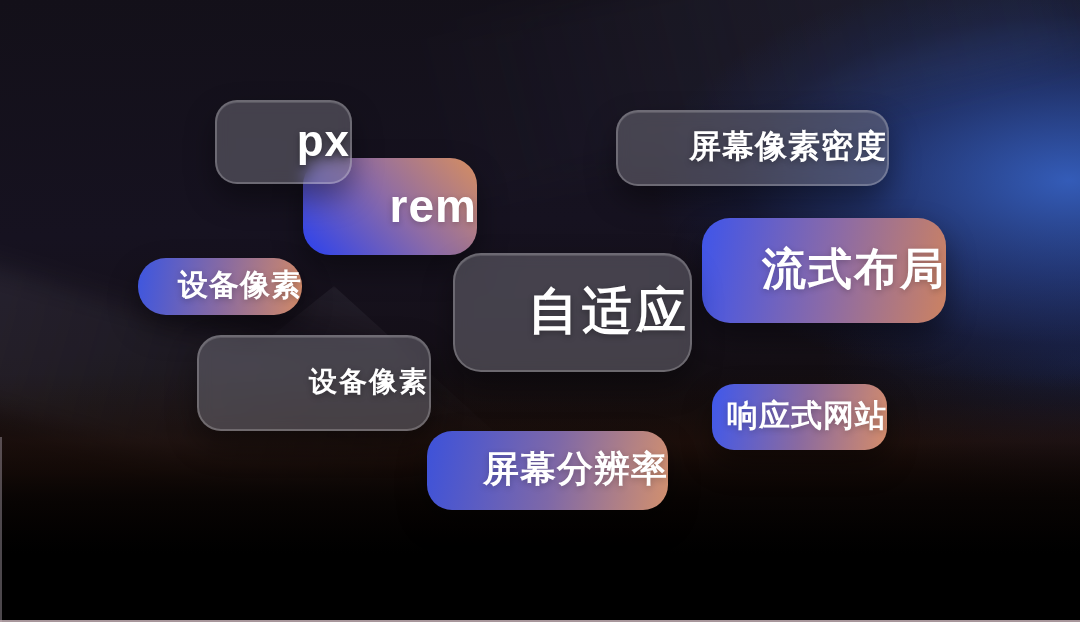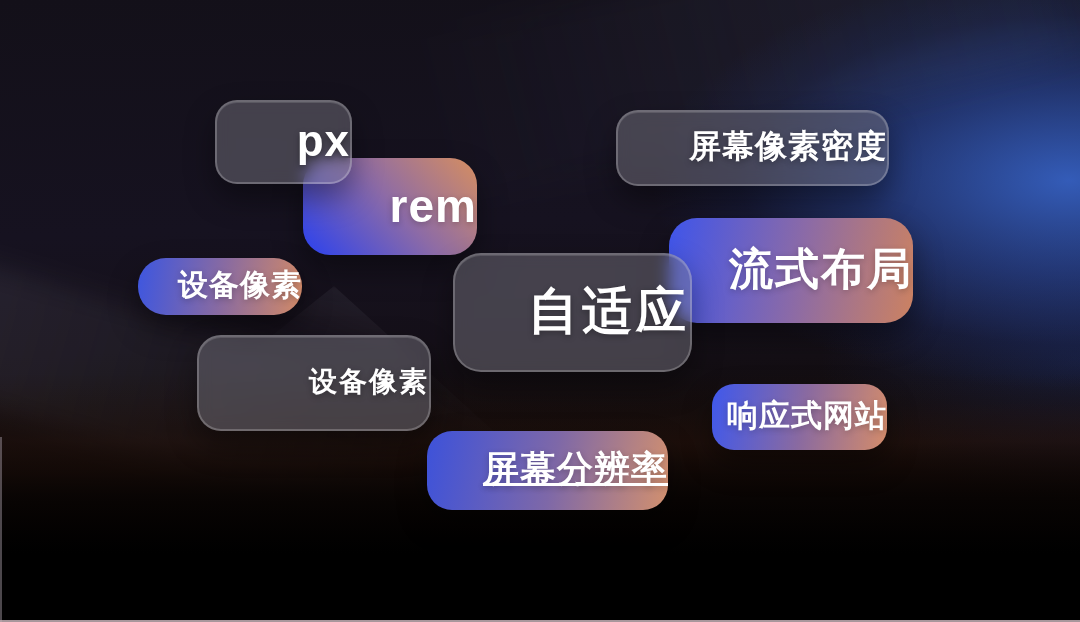--- a/index.html
+++ b/index.html
@@ -95,29 +95,29 @@
       </div>
       <div class="tag gradient" style="left: 303px; top: 158px; width: 174px; height: 97px; border-radius: 27px; font-size: 46px; letter-spacing: 1px; z-index: 3; background: linear-gradient(48deg, rgb(42, 65, 239) 0%, rgb(141, 107, 166) 52%, rgb(214, 142, 96) 100%);">
         <span>rem</span>
       </div>
       <div class="tag gradient" style="left: 138px; top: 258px; width: 164px; height: 57px; border-radius: 28px; font-size: 30px; letter-spacing: 1px; z-index: 3; background: linear-gradient(98deg, rgb(61, 86, 224) 0%, rgb(138, 107, 160) 52%, rgb(210, 138, 102) 100%);">
         <span>设备像素</span>
       </div>
       <div class="tag glass" style="left: 576px; top: 110px; width: 269px; height: 72px; border-radius: 22px; font-size: 32px; letter-spacing: 1px; z-index: 3; margin-left: 40px;">
         <span>屏幕像素密度</span>
       </div>
-      <div class="tag gradient" style="left: 669px; top: 218px; width: 244px; height: 105px; border-radius: 28px; font-size: 44px; letter-spacing: 2px; z-index: 3; background: linear-gradient(100deg, rgb(63, 85, 234) 0%, rgb(138, 106, 168) 52%, rgb(204, 130, 97) 100%); font-family: Liberation Mono, monospace;">
+      <div class="tag gradient" style="left: 702px; top: 218px; width: 244px; height: 105px; border-radius: 28px; font-size: 44px; letter-spacing: 2px; z-index: 3; background: linear-gradient(100deg, rgb(63, 85, 234) 0%, rgb(138, 106, 168) 52%, rgb(204, 130, 97) 100%); font-family: Liberation Mono, monospace;">
         <span>流式布局</span>
       </div>
       <div class="tag glass" style="left: 453px; top: 253px; width: 235px; height: 115px; border-radius: 28px; font-size: 50px; letter-spacing: 4px; z-index: 4;">
         <span>自适应</span>
       </div>
       <div class="tag glass" style="left: 197px; top: 335px; width: 230px; height: 92px; border-radius: 24px; font-size: 28px; letter-spacing: 2px; z-index: 3;">
         <span>设备像素</span>
       </div>
-      <div class="tag gradient" style="left: 427px; top: 431px; width: 241px; height: 79px; border-radius: 25px; font-size: 36px; letter-spacing: 1px; z-index: 3; background: linear-gradient(100deg, rgb(61, 82, 218) 0%, rgb(126, 104, 168) 52%, rgb(210, 144, 110) 100%); text-decoration: underline;">
+      <div class="tag gradient" style="left: 427px; top: 431px; width: 241px; height: 79px; border-radius: 25px; font-size: 36px; letter-spacing: 1px; z-index: 3; background: linear-gradient(100deg, rgb(61, 82, 218) 0%, rgb(126, 104, 168) 52%, rgb(210, 144, 110) 100%);">
         <span>屏幕分辨率</span>
       </div>
       <div class="tag gradient" style="left: 712px; top: 384px; width: 175px; height: 66px; border-radius: 22px; font-size: 31px; letter-spacing: 1px; z-index: 3; background: linear-gradient(100deg, rgb(63, 88, 236) 0%, rgb(138, 106, 160) 52%, rgb(212, 140, 106) 100%);">
         <span>响应式网站</span>
       </div>
     </div>
 </div>
 
 </body></html>

